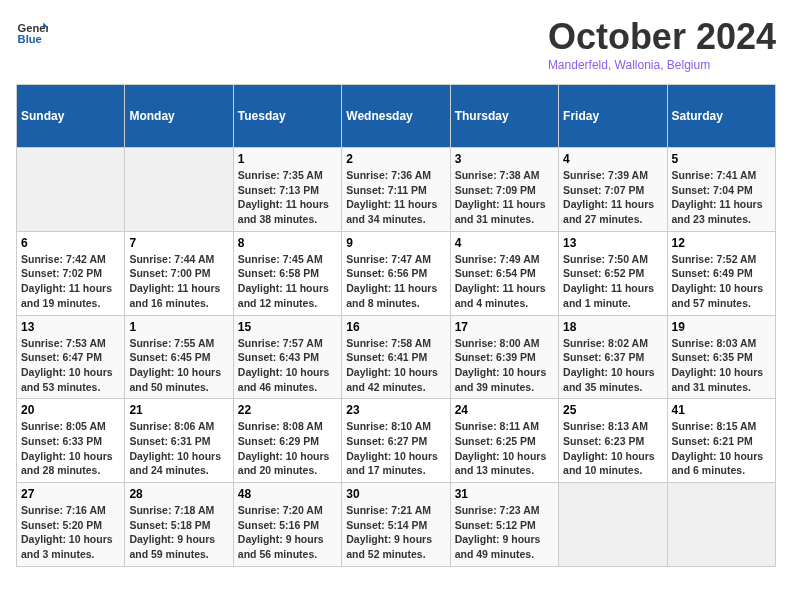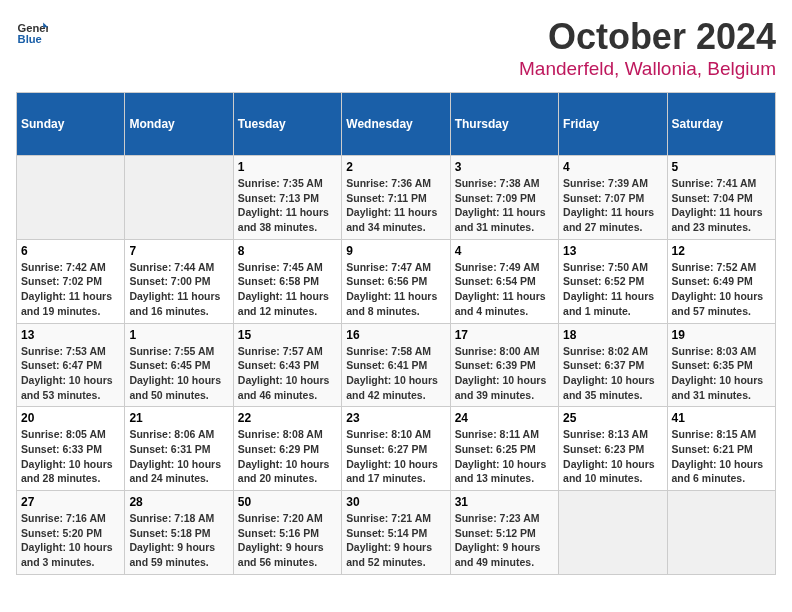--- a/index.html
+++ b/index.html
@@ -18,23 +18,23 @@
     }
     .logo {
       display: flex;
       align-items: center;
       gap: 4px;
     }
     .logo-icon {
       width: 32px;
       height: 32px;
     }
-    .title-block { text-align: right; }
+    .title-block { text-align: left; }
     .month-title { font-size: 36px; font-weight: bold; color: #333; }
-    .location { font-size: 19px; color: #be185d; }
+    .location { font-size: 12px; color: #8b5cf6; }
     table {
       width: 100%;
       border-collapse: collapse;
       font-size: 11px;
     }
     thead tr th {
       background-color: #1a5fa8;
       color: #fff;
       padding: 24px 4px;
       text-align: left;
@@ -201,21 +201,21 @@
       <tr>
         <td>
           <div class="day-num">27</div>
           <div class="day-info">Sunrise: 7:16 AM<br>Sunset: 5:20 PM<br>Daylight: 10 hours and 3 minutes.</div>
         </td>
         <td>
           <div class="day-num">28</div>
           <div class="day-info">Sunrise: 7:18 AM<br>Sunset: 5:18 PM<br>Daylight: 9 hours and 59 minutes.</div>
         </td>
         <td>
-          <div class="day-num">50</div>
+          <div class="day-num">48</div>
           <div class="day-info">Sunrise: 7:20 AM<br>Sunset: 5:16 PM<br>Daylight: 9 hours and 56 minutes.</div>
         </td>
         <td>
           <div class="day-num">30</div>
           <div class="day-info">Sunrise: 7:21 AM<br>Sunset: 5:14 PM<br>Daylight: 9 hours and 52 minutes.</div>
         </td>
         <td>
           <div class="day-num">31</div>
           <div class="day-info">Sunrise: 7:23 AM<br>Sunset: 5:12 PM<br>Daylight: 9 hours and 49 minutes.</div>
         </td>

